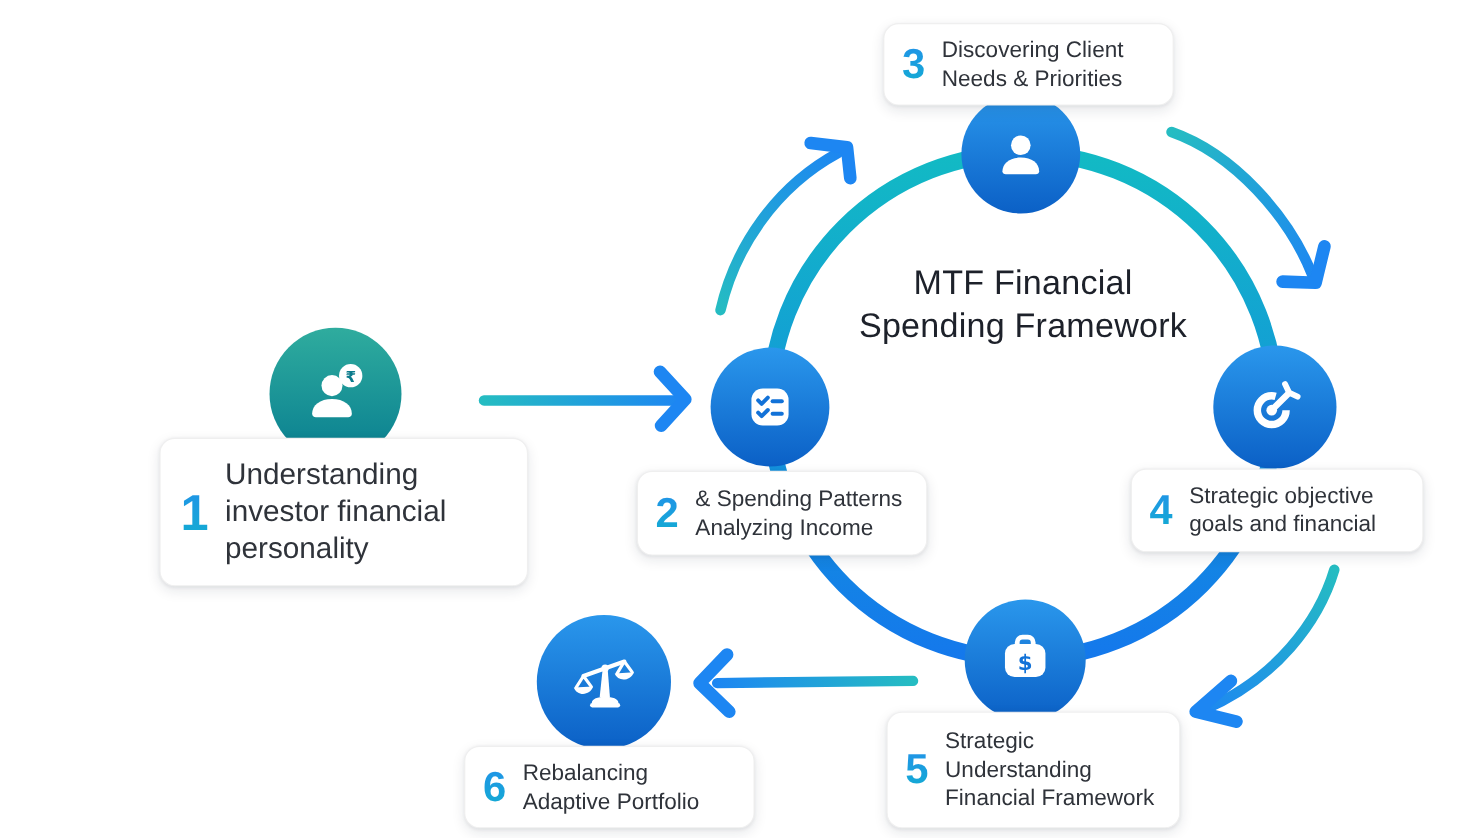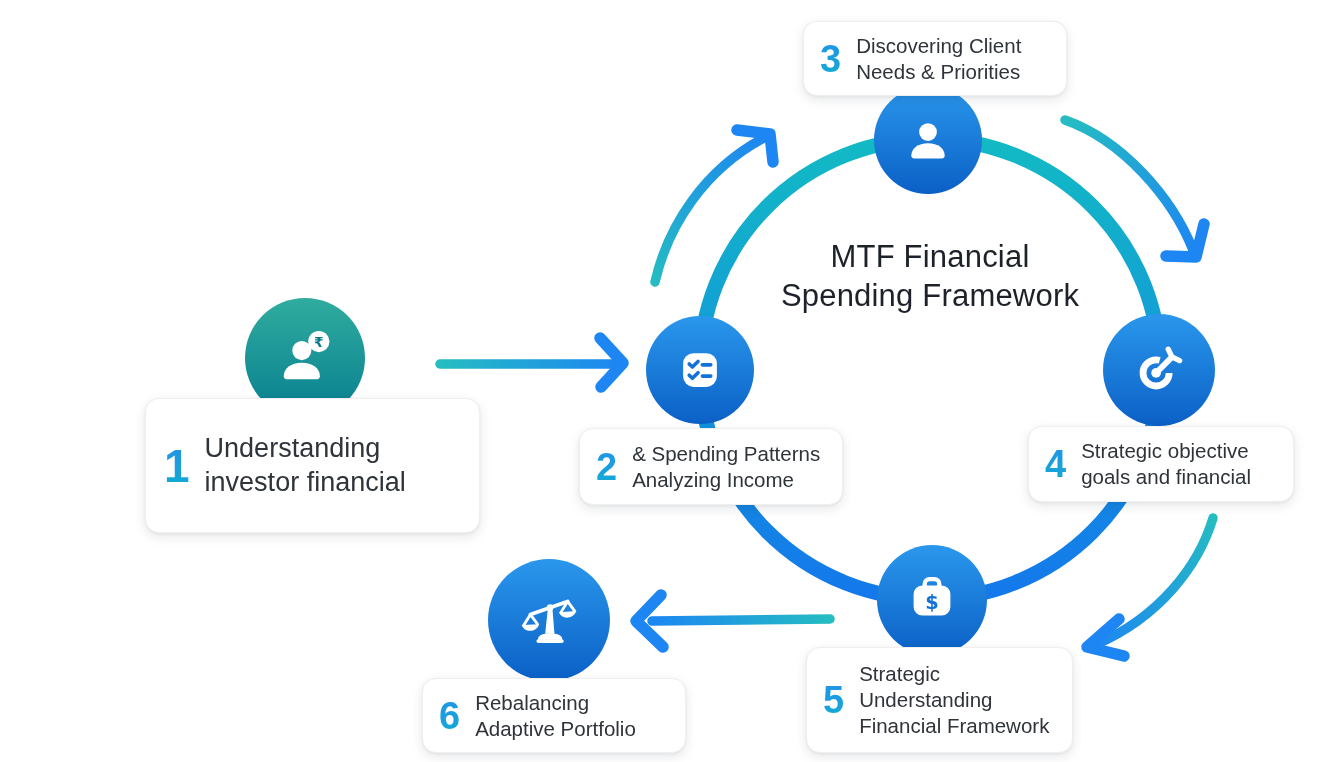--- a/index.html
+++ b/index.html
@@ -158,20 +158,21 @@
   <div class="title">
     <div>MTF Financial</div>
     <div>Spending Framework</div>
   </div>
 
   <div class="card" id="card1">
     <span class="num">1</span>
     <div class="txt">
       <div>Understanding</div>
       <div>investor financial</div>
+      <div>personality</div>
     </div>
   </div>
 
   <div class="card" id="card2">
     <span class="num">2</span>
     <div class="txt">
       <div>&amp; Spending Patterns</div>
       <div>Analyzing Income</div>
     </div>
   </div>

